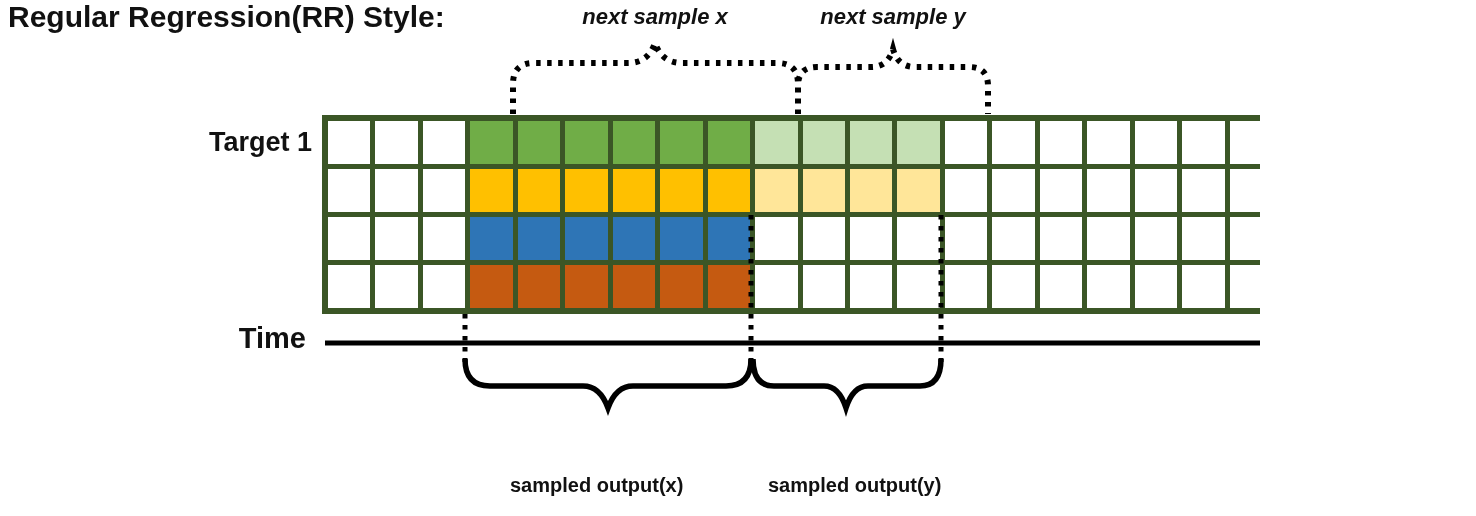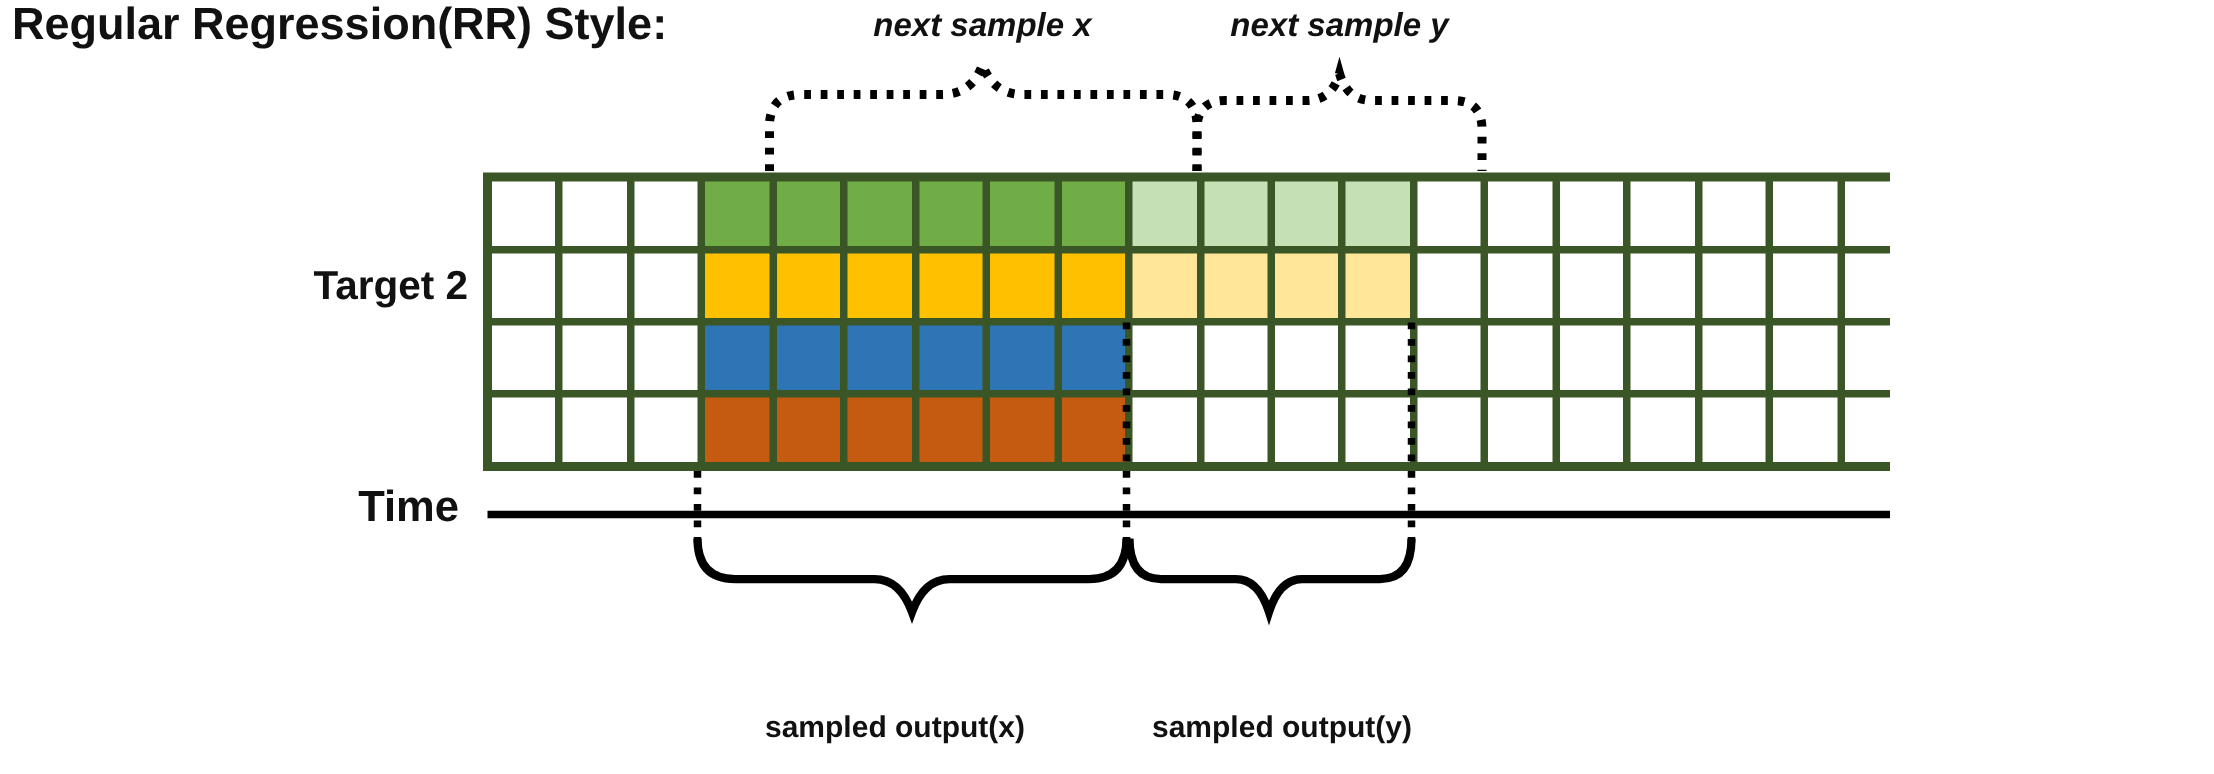--- a/index.html
+++ b/index.html
@@ -28,21 +28,21 @@
 </head>
 <body>
 
 <div id="stage">
 
   <div id="title" class="abs">Regular Regression(RR) Style:</div>
 
   <div id="next-y-label" class="abs brace-label">next sample y</div>
   <div id="next-x-label" class="abs brace-label">next sample x</div>
 
-  <div class="abs row-label" style="top:166px;">Target 2</div>
+  <div class="abs row-label" style="top:118px;">Target 1</div>
 
   <div id="time-label" class="abs">Time</div>
 
   <div id="grid" class="abs" style="background: rgb(59, 86, 38);">
       <div class="cell" style="background: rgb(255, 255, 255);"></div>
       <div class="cell" style="background: rgb(255, 255, 255);"></div>
       <div class="cell" style="background: rgb(255, 255, 255);"></div>
       <div class="cell" style="background: rgb(112, 173, 71);"></div>
       <div class="cell" style="background: rgb(112, 173, 71);"></div>
       <div class="cell" style="background: rgb(112, 173, 71);"></div>

